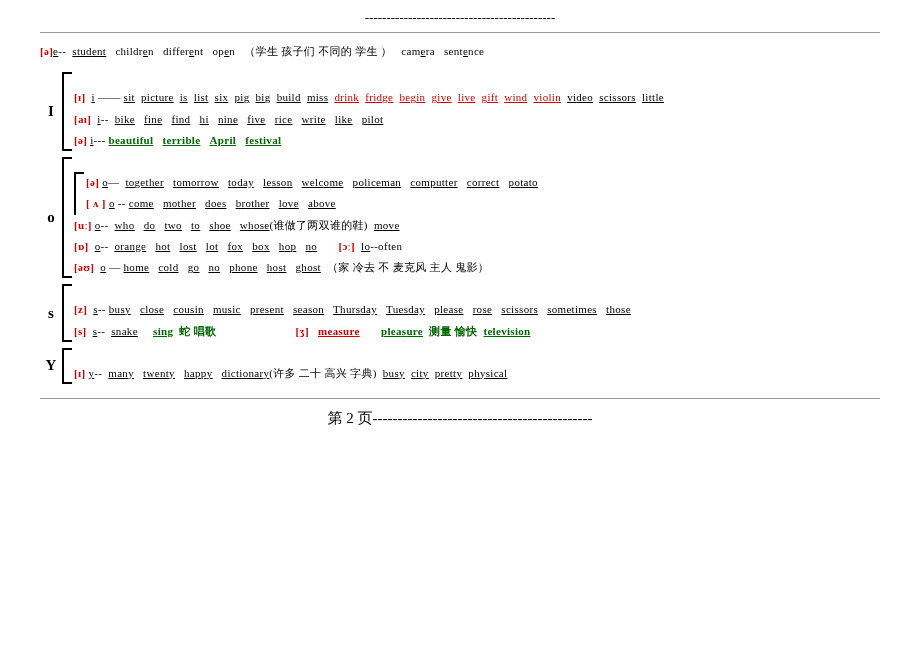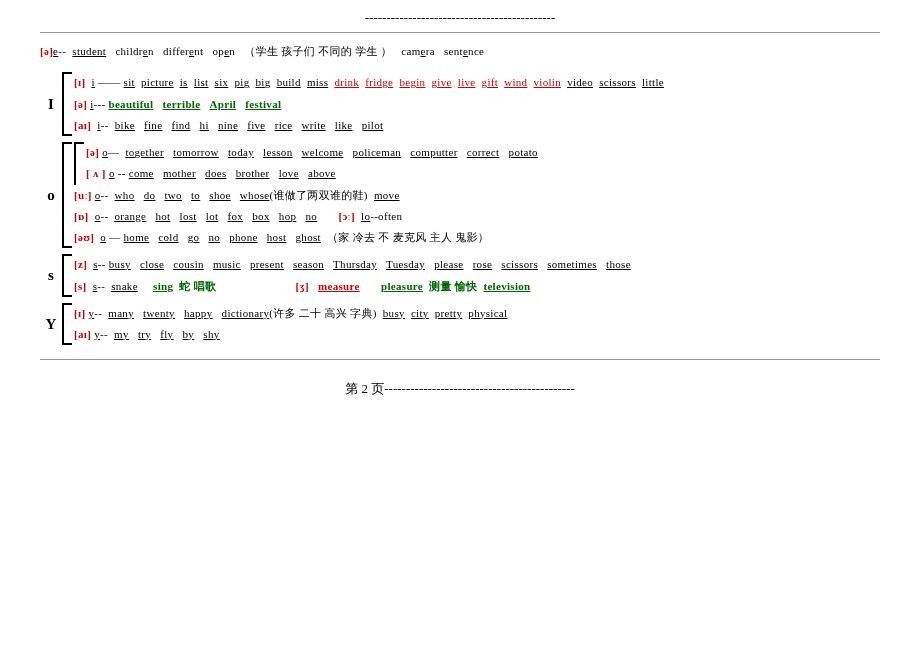--- a/index.html
+++ b/index.html
@@ -48,33 +48,34 @@
     .left-bracket {
       width: 10px;
       border-left: 2px solid #000;
       border-top: 2px solid #000;
       border-bottom: 2px solid #000;
       flex-shrink: 0;
       margin-right: 2px;
     }
     .rows-block {
       flex: 1;
+      margin-top: 15px;
     }
     .line {
       display: block;
       line-height: 1.75;
       padding: 1px 0;
       font-size: 11px;
       letter-spacing: 0.3px;
     }
     .spacer { margin-bottom: 6px; }
     .bottom-line {
       text-align: center;
-      margin-top: 20px;
-      font-size: 13px;
+      margin-top: 10px;
+      font-size: 15px;
     }
     .top-section {
       margin-bottom: 10px;
     }
   </style>
 </head>
 <body>
 
 <div class="page">
 
@@ -118,41 +119,41 @@
         <span class="red underline">l<span class="underline">i</span>ve</span>&nbsp;
         <span class="red underline">g<span class="underline">i</span>ft</span>&nbsp;
         <span class="red underline">w<span class="underline">i</span>nd</span>&nbsp;
         <span class="red underline">v<span class="underline">i</span>ol<span class="underline">i</span>n</span>&nbsp;
         <span class="underline">v<span class="underline">i</span>deo</span>&nbsp;
         <span class="underline">sc<span class="underline">i</span>ssors</span>&nbsp;
         <span class="underline">l<span class="underline">i</span>ttle</span>
       </div>
 
       <div class="line">
-        <span class="red bold">[ə]</span>
-        <span class="underline">i</span>---
-        <span class="green bold underline">beaut<span class="underline">i</span>ful</span>&nbsp;&nbsp;
-        <span class="green bold underline">terr<span class="underline">i</span>ble</span>&nbsp;&nbsp;
-        <span class="green bold underline">Apr<span class="underline">i</span>l</span>&nbsp;&nbsp;
-        <span class="green bold underline">fest<span class="underline">i</span>val</span>
-      </div>
-
-      <div class="line">
         <span class="red bold">[aɪ]</span>&nbsp;
         <span class="underline">i</span>--&nbsp;
         <span class="underline">b<span class="underline">i</span>ke</span>&nbsp;&nbsp;
         <span class="underline">f<span class="underline">i</span>ne</span>&nbsp;&nbsp;
         <span class="underline">f<span class="underline">i</span>nd</span>&nbsp;&nbsp;
         <span class="underline">h<span class="underline">i</span></span>&nbsp;&nbsp;
         <span class="underline">n<span class="underline">i</span>ne</span>&nbsp;&nbsp;
         <span class="underline">f<span class="underline">i</span>ve</span>&nbsp;&nbsp;
         <span class="underline">r<span class="underline">i</span>ce</span>&nbsp;&nbsp;
         <span class="underline">wr<span class="underline">i</span>te</span>&nbsp;&nbsp;
         <span class="underline">l<span class="underline">i</span>ke</span>&nbsp;&nbsp;
         <span class="underline">p<span class="underline">i</span>lot</span>
+      </div>
+
+      <div class="line">
+        <span class="red bold">[ə]</span>
+        <span class="underline">i</span>---
+        <span class="green bold underline">beaut<span class="underline">i</span>ful</span>&nbsp;&nbsp;
+        <span class="green bold underline">terr<span class="underline">i</span>ble</span>&nbsp;&nbsp;
+        <span class="green bold underline">Apr<span class="underline">i</span>l</span>&nbsp;&nbsp;
+        <span class="green bold underline">fest<span class="underline">i</span>val</span>
       </div>
     </div>
   </div>
 
   <div class="spacer"></div>
 
   <div class="section-block">
     <div class="left-label">o</div>
     <div class="left-bracket"></div>
     <div class="rows-block">
@@ -283,27 +284,18 @@
         <span class="underline">man<span class="underline">y</span></span>&nbsp;&nbsp;
         <span class="underline">twent<span class="underline">y</span></span>&nbsp;&nbsp;
         <span class="underline">happ<span class="underline">y</span></span>&nbsp;&nbsp;
         <span class="underline">dictionar<span class="underline">y</span></span><span class="chinese">(许多 二十 高兴 字典)</span>&nbsp;
         <span class="underline">bus<span class="underline">y</span></span>&nbsp;
         <span class="underline">cit<span class="underline">y</span></span>&nbsp;
         <span class="underline">prett<span class="underline">y</span></span>&nbsp;
         <span class="underline">ph<span class="underline">y</span>sical</span>
       </div>
 
-      <div class="line">
-        <span class="red bold">[aɪ]</span>
-        <span class="underline">y</span>--&nbsp;
-        <span class="underline">m<span class="underline">y</span></span>&nbsp;&nbsp;
-        <span class="underline">tr<span class="underline">y</span></span>&nbsp;&nbsp;
-        <span class="underline">fl<span class="underline">y</span></span>&nbsp;&nbsp;
-        <span class="underline">b<span class="underline">y</span></span>&nbsp;&nbsp;
-        <span class="underline">sh<span class="underline">y</span></span>
-      </div>
     </div>
   </div>
 
   <hr class="divider" style="margin-top:14px;">
   <div class="bottom-line">第 2 页--------------------------------------------</div>
 </div>
 
 </body></html>

